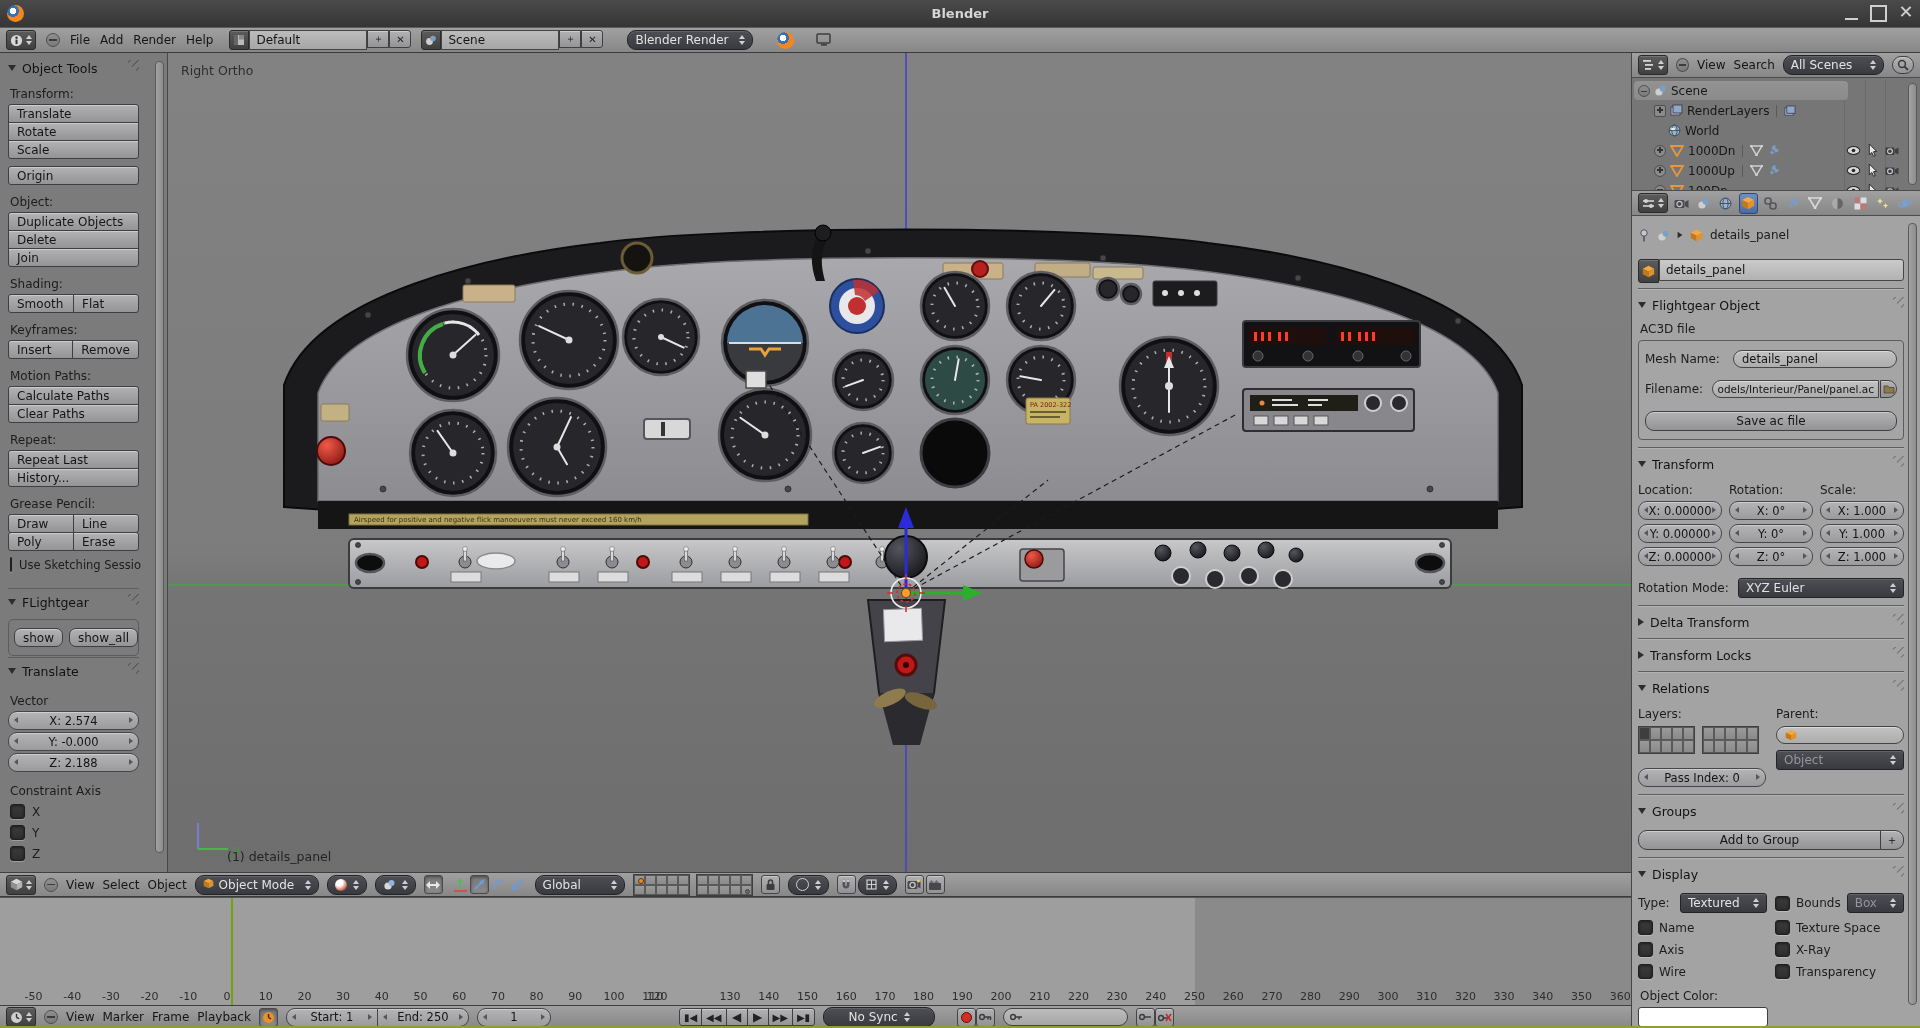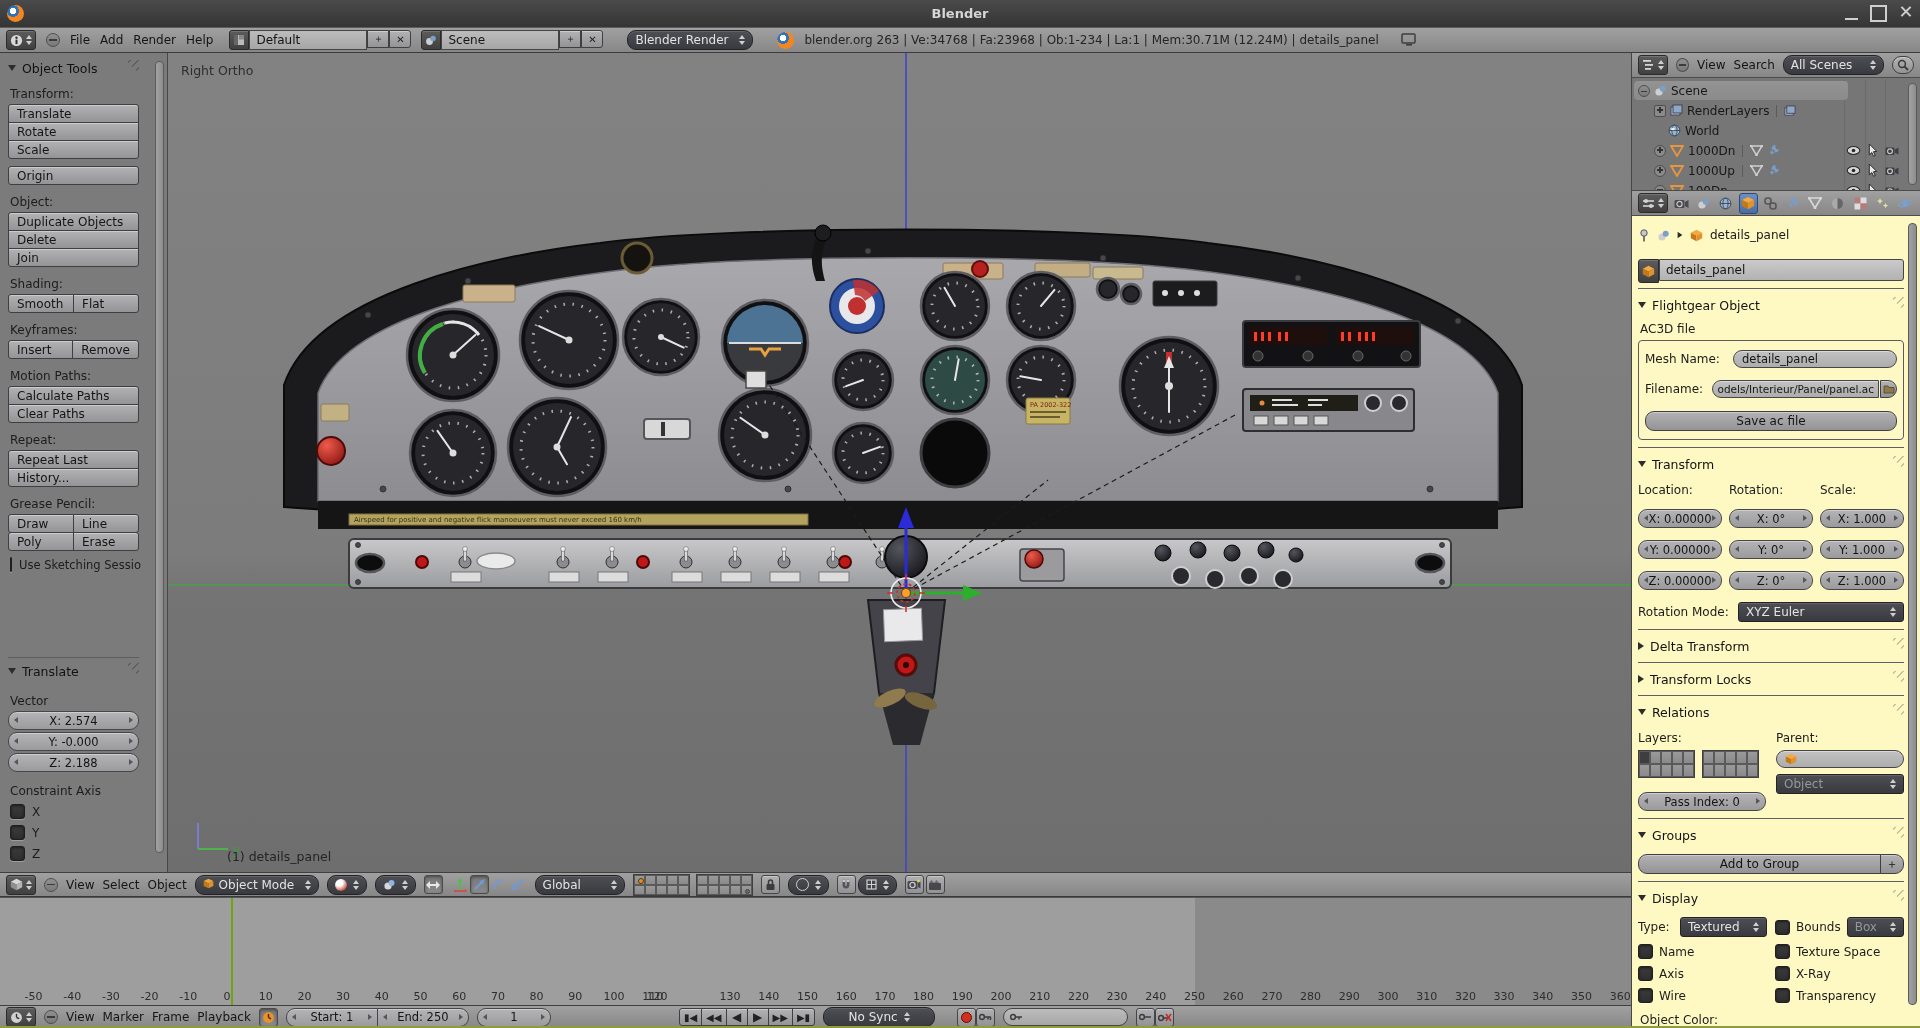--- a/index.html
+++ b/index.html
@@ -94,21 +94,21 @@
   .pbtn-group .pbtn:last-child{border-radius:0 3px 3px 0}
   .numwide{width:90px}
   
   #outliner{left:1631px;top:53px;width:289px;height:137px;background:#767676;border-left:1px solid #464646;box-sizing:border-box;overflow:hidden}
   #outliner-hdr{position:absolute;left:0;top:0;right:0;height:25px;border-bottom:1px solid #4c4c4c;gap:8px}
   .orow{position:absolute;left:0;height:19px;display:flex;align-items:center;gap:4px;color:#171717;font-size:12px}
   .orow.sel{background:linear-gradient(#939393,#8b8b8b);border-radius:4px}
   .oicons{position:absolute;display:flex;align-items:center;gap:7px}
   .colline{position:absolute;top:27px;bottom:0;width:1px;background:#6a6a6a}
   
-  #props{left:1631px;top:190px;width:289px;height:838px;background:#fef9c3;border-left:1px solid #464646;border-top:1px solid #4c4c4c;box-sizing:border-box;overflow:hidden}
+  #props{left:1631px;top:190px;width:289px;height:838px;background:#a3a3a3;border-left:1px solid #464646;border-top:1px solid #4c4c4c;box-sizing:border-box;overflow:hidden}
   #props-hdr{position:absolute;left:0;top:0;right:0;height:25px;gap:4px;border-bottom:1px solid #4c4c4c}
   .tab{width:22px;height:21px;display:flex;align-items:center;justify-content:center;border-radius:3px;box-sizing:border-box}
   .tab.active{background:linear-gradient(#6e8fc3,#4a6ca3);border:1px solid #2d4a77}
   .props-body{position:absolute;left:0;top:26px;right:14px;bottom:0;padding:6px 2px 0 6px;box-sizing:border-box}
   .prow{display:flex;align-items:center;gap:6px}
   .plabel{color:#1c1c1c;font-size:12px}
   .inset{border:1px solid #5c5c5c;border-radius:4px;padding:8px 6px;background:rgba(255,255,255,.03)}
   .pfield{height:18px;background:linear-gradient(#c2c2c2,#adadad);border:1px solid #454545;border-radius:9px;
           display:flex;align-items:center;padding:0 8px;font-size:11.5px;color:#141414;box-sizing:border-box;
           box-shadow:inset 0 1px 0 rgba(255,255,255,.4)}
@@ -176,21 +176,20 @@
     <span class="btn pbtn" style="border-radius:0 3px 3px 0">✕</span>
   </span>
   <span class="dd" style="width:110px;justify-content:space-between;margin-left:14px">
     <span>Blender Render</span>
       <span class="updown">
         <i class="u"></i>
         <i class="d"></i>
       </span>
   </span>
   <span class="blender-logo" style="margin-left:14px"></span>
-  <span class="stats">blender.org 263 | Ve:34768 | Fa:23968 | Ob:1-234 | La:1 | Mem:30.71M (12.24M) | details_panel</span>
   <svg width="16" height="14" viewBox="0 0 16 14" style="margin-left:12px">
     <rect x="1" y="1" width="13" height="9" rx="1" fill="none" stroke="#3e3e3e" stroke-width="1.5"></rect>
       <rect x="5" y="11" width="6" height="1.6" fill="#3e3e3e"></rect>
   </svg>
 </div>
 
 <div class="abs" id="viewport">
   <svg width="1463" height="819" viewBox="0 0 1463 819">
     <defs>
       <linearGradient id="panelFace" x1="0" y1="0" x2="0" y2="1">
@@ -577,20 +576,31 @@
       <div class="pair" style="margin-top:-1px">
         <div class="btn tsbtn">Poly</div>
         <div class="btn tsbtn">Erase</div>
       </div>
       <div class="chkrow">
         <span class="chk"></span>
         <span style="font-size:11.5px;white-space:nowrap">Use Sketching Sessio</span>
       </div>
     </div>
 
+    <div class="abs" style="left:8px;top:535px;right:16px;border-top:1px solid #5e5e5e;padding-top:4px">
+      <div class="phead">
+        <span class="tri-d"></span>
+        <span>FLightgear</span>
+        <span class="hatch"></span>
+      </div>
+      <div style="border:1px solid #5c5c5c;border-radius:5px;padding:8px 5px;margin-top:8px;display:flex;gap:6px">
+        <div class="btn tsbtn" style="flex:1;border-radius:7px;justify-content:flex-start">show</div>
+        <div class="btn tsbtn" style="flex:1;border-radius:7px;justify-content:flex-start">show_all</div>
+      </div>
+    </div>
 
     <div class="abs" style="left:8px;top:604px;right:16px;border-top:1px solid #5e5e5e;padding-top:4px">
       <div class="phead">
         <span class="tri-d"></span>
         <span>Translate</span>
         <span class="hatch"></span>
       </div>
       <div class="tslabel" style="margin-top:14px">Vector</div>
       <div class="num">X: 2.574</div>
       <div class="num" style="margin-top:2px">Y: -0.000</div>
@@ -1218,21 +1228,21 @@
       <div class="btn" style="height:20px;margin-top:12px;justify-content:center;border-radius:9px">Save ac file</div>
     </div>
 
     <div class="divline"></div>
 
     <div class="phead">
       <span class="tri-d"></span>
       <span>Transform</span>
       <span class="hatch"></span>
     </div>
-    <div style="display:grid;grid-template-columns:1fr 1fr 1fr;gap:12px 7px;margin-top:10px">
+    <div style="display:grid;grid-template-columns:1fr 1fr 1fr;gap:4px 7px;margin-top:10px">
       <span class="plabel">Location:</span>
       <span class="plabel">Rotation:</span>
       <span class="plabel">Scale:</span>
       <span class="num">X: 0.00000</span>
       <span class="num">X: 0°</span>
       <span class="num">X: 1.000</span>
       <span class="num">Y: 0.00000</span>
       <span class="num">Y: 0°</span>
       <span class="num">Y: 1.000</span>
       <span class="num">Z: 0.00000</span>

